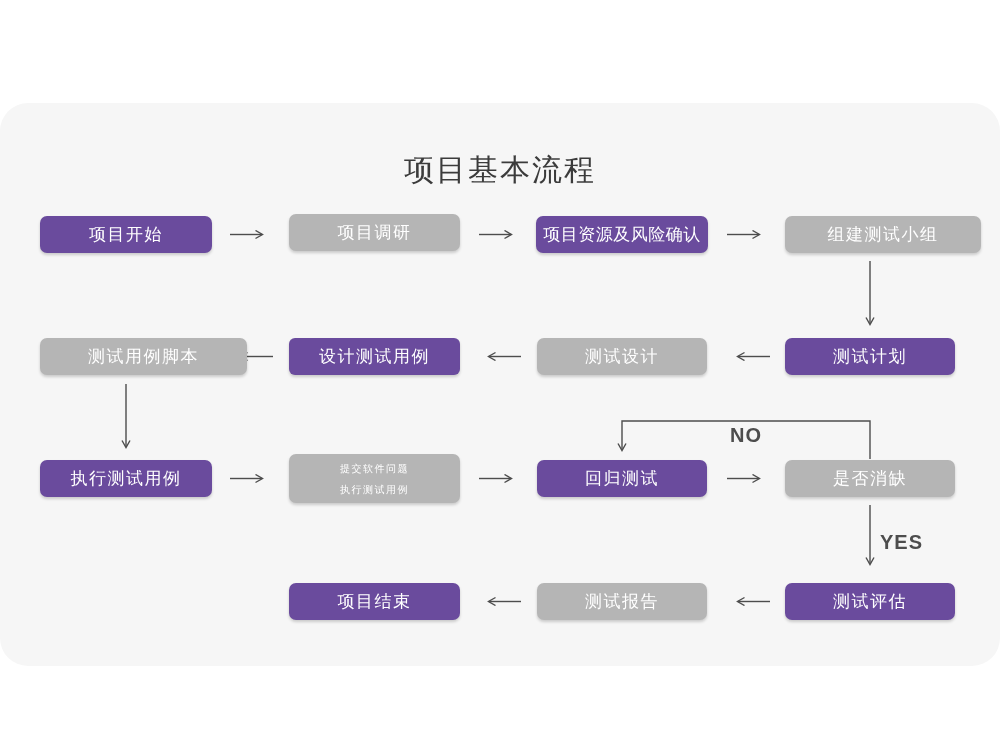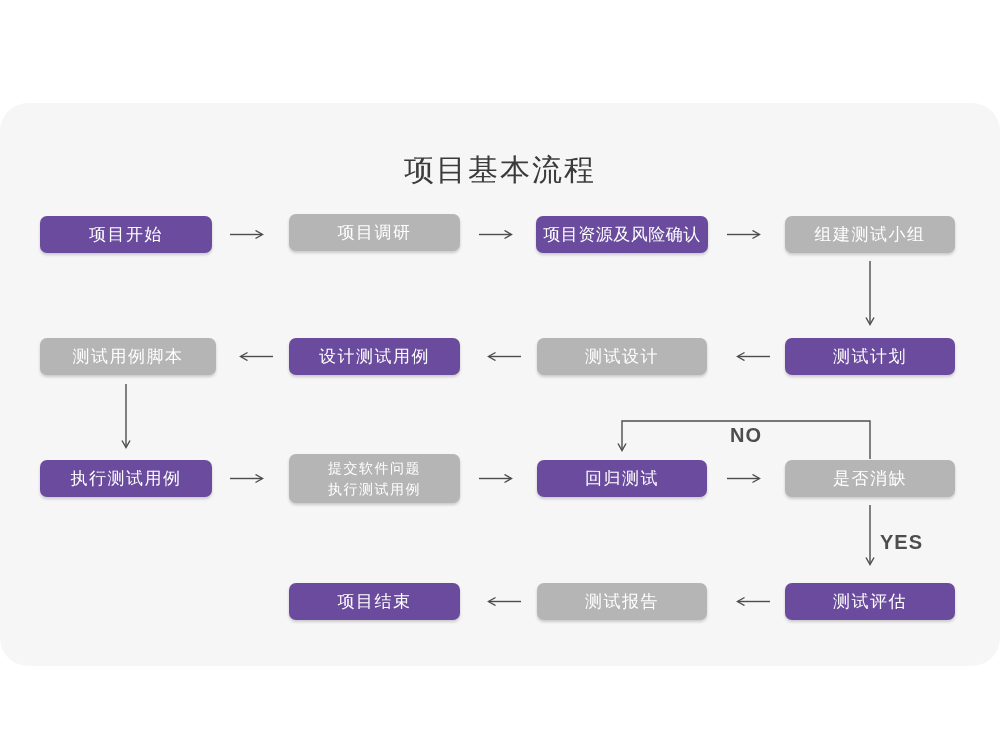--- a/index.html
+++ b/index.html
@@ -20,21 +20,21 @@
   }
   .node{
     position:absolute;display:flex;flex-direction:column;align-items:center;justify-content:center;
     border-radius:7px;color:var(--node_text,#ffffff);
     font-size:17px;letter-spacing:1.5px;text-align:center;
     box-shadow:0 2px 3px rgba(0,0,0,0.18);
     box-sizing:border-box;
   }
   .node.purple{background:var(--purple,#6a4b9d);}
   .node.gray{background:var(--gray,#b5b5b5);}
-  .node .line{display:block;font-size:14px;line-height:21px;letter-spacing:1.5px;}
+  .node .line{display:block;font-size:10px;line-height:21px;letter-spacing:1.5px;}
   .node.compact{letter-spacing:0.5px;}
   .edge-label{
     position:absolute;color:var(--arrow,#4d4d4d);
     font-size:20px;letter-spacing:1px;font-weight:700;
   }
   #arrows{position:absolute;left:0;top:0;}
   .arrow-line{stroke:var(--arrow,#4d4d4d);stroke-width:1.4;fill:none;}
 </style>
 </head>
 <body>
@@ -75,24 +75,24 @@
     <line class="arrow-line" x1="770" y1="591.5" x2="738" y2="591.5" marker-end="url(#ah)"></line>
     <line class="arrow-line" x1="521" y1="591.5" x2="489" y2="591.5" marker-end="url(#ah)"></line>
   </svg>
 
   <div class="edge-label" style="left:710px;top:414px;width:72px;text-align:center;">NO</div>
   <div class="edge-label" style="left:880px;top:521px;">YES</div>
 
   <div class="node purple" style="left:40px;top:206px;width:172px;height:37px;">项目开始</div>
   <div class="node gray" style="left:289px;top:204px;width:171px;height:37px;">项目调研</div>
   <div class="node purple compact" style="left:536px;top:206px;width:172px;height:37px;">项目资源及风险确认</div>
-  <div class="node gray" style="left:785px;top:206px;width:170px;height:37px;">组建测试小组</div>
+  <div class="node gray" style="left:785px;top:206px;width:196px;height:37px;">组建测试小组</div>
 
-  <div class="node gray" style="left:40px;top:328px;width:176px;height:37px;">测试用例脚本</div>
-  <div class="node purple" style="left:289px;top:328px;width:171px;height:37px;">设计测试用例</div>
+  <div class="node gray" style="left:40px;top:328px;width:207px;height:37px;">测试用例脚本</div>
+  <div class="node purple" style="left:289px;top:328px;width:171px;height:37px;border-radius:6px;">设计测试用例</div>
   <div class="node gray" style="left:537px;top:328px;width:170px;height:37px;">测试设计</div>
   <div class="node purple" style="left:40px;top:450px;width:172px;height:37px;">执行测试用例</div>
 
   <div class="node purple" style="left:785px;top:328px;width:170px;height:37px;">测试计划</div>
   <div class="node gray" style="left:289px;top:444px;width:171px;height:49px;">
     <span class="line">提交软件问题</span>
     <span class="line">执行测试用例</span>
   </div>
   <div class="node purple" style="left:537px;top:450px;width:170px;height:37px;">回归测试</div>
   <div class="node gray" style="left:785px;top:450px;width:170px;height:37px;">是否消缺</div>

